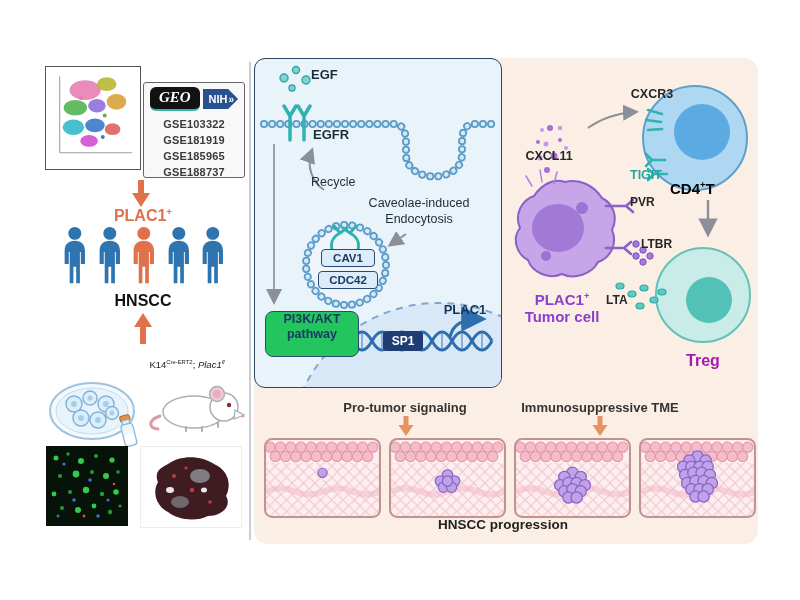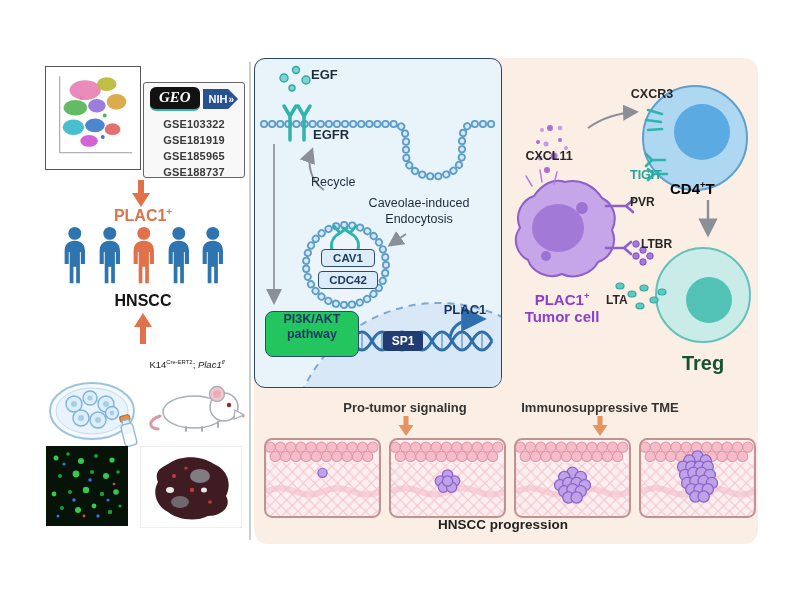--- a/index.html
+++ b/index.html
@@ -43,21 +43,21 @@
 
   
   .cxcl11-lbl { left:516px; top:105px; width:66px; text-align:center; font-size:12.5px; font-weight:600; color:#262626;margin-top:44px; }
   .cxcr3-lbl { left:624px; top:87px; width:56px; text-align:center; font-size:12.5px; font-weight:600; color:#262626; }
   .tigit-lbl { left:630px; top:168px; width:52px; font-size:12.5px; font-weight:bold; color:#1FA79E; }
   .cd4t-lbl { left:670px; top:180px; width:76px; font-size:15px; font-weight:bold; color:#000000; }
   .pvr-lbl { left:630px; top:195px; font-size:12px; font-weight:bold; color:#262626; }
   .ltbr-lbl { left:641px; top:237px; font-size:12px; font-weight:bold; color:#262626; }
   .lta-lbl { left:606px; top:293px; font-size:12px; font-weight:bold; color:#262626; }
   .tumor-lbl { left:504px; top:288px; width:116px; text-align:center; font-size:15px; font-weight:bold; color:#8B3FD1; line-height:17px; }
-  .treg-lbl { left:670px; top:352px; width:66px; text-align:center; font-size:20px; font-weight:bold; color:#14532d; }
+  .treg-lbl { left:670px; top:352px; width:66px; text-align:center; font-size:16px; font-weight:bold; color:#a21caf; }
 
   
   .protumor-lbl { left:320px; top:400px; width:170px; text-align:center; font-size:13px; font-weight:600; color:#333; }
   .immuno-lbl { left:504px; top:400px; width:192px; text-align:center; font-size:13px; font-weight:600; color:#333; }
   .panels { left:264px; top:438px; width:492px; height:80px; display:flex; gap:8px; }
   .panels svg { width:117px; height:80px; }
   .caption-lbl { left:383px; top:517px; width:240px; text-align:center; font-size:13.5px; font-weight:600; color:#222; }
 
   .ep { fill:#f6bdc9; stroke:#dc95a7; stroke-width:1; }
   .tc { fill:#bfa2e8; stroke:#8a63c9; stroke-width:1.2; }

